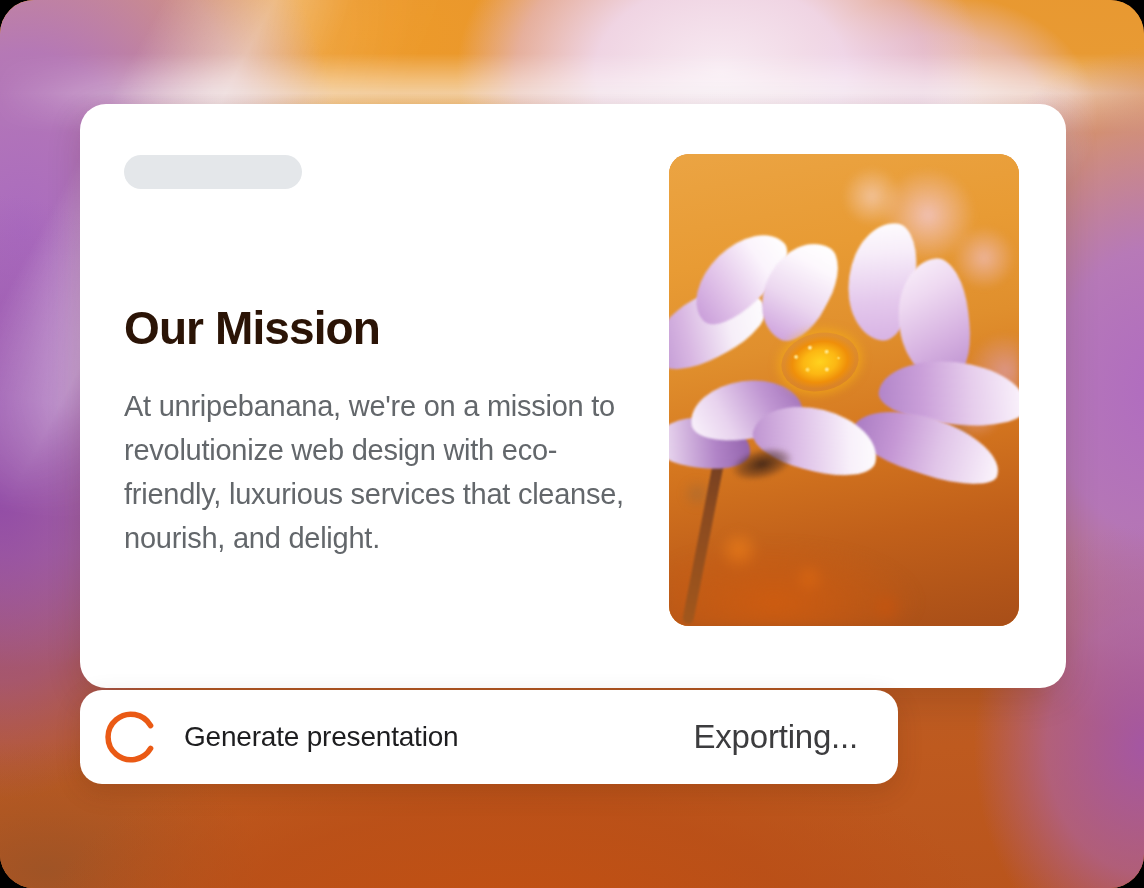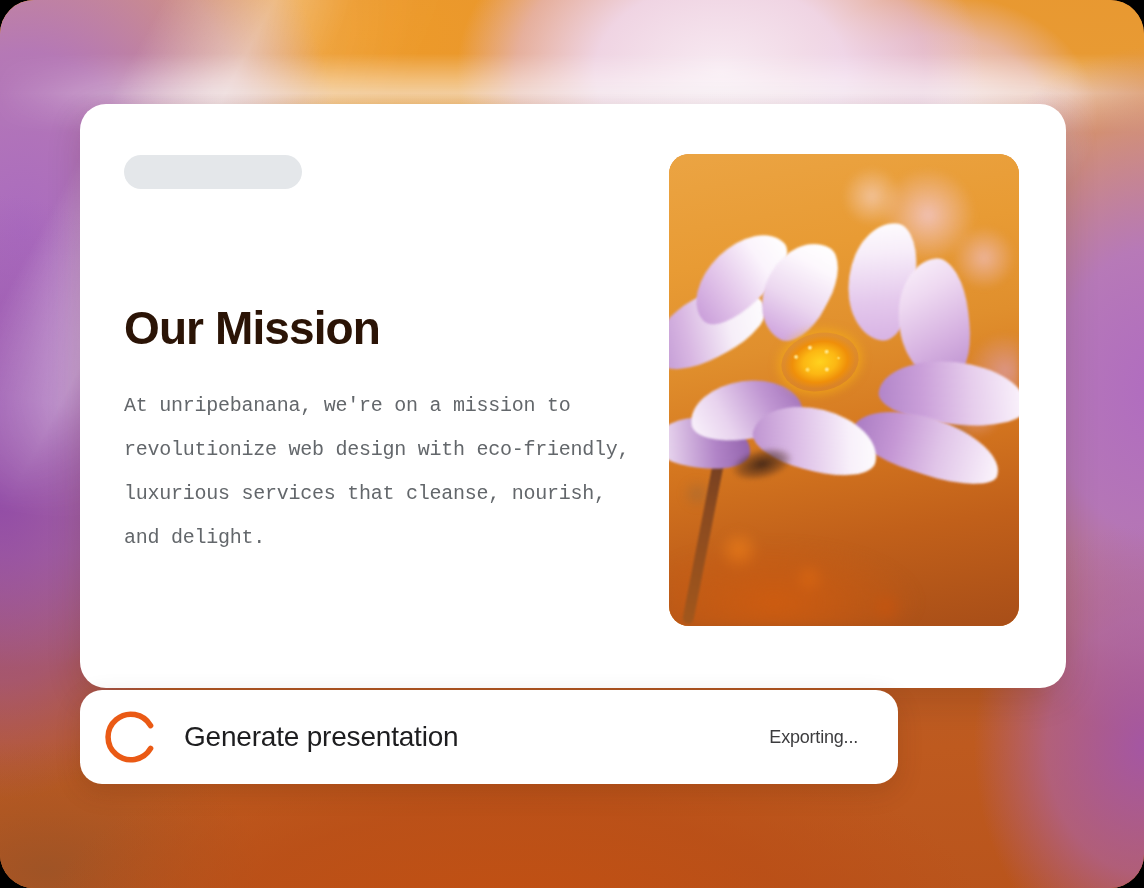--- a/index.html
+++ b/index.html
@@ -150,26 +150,25 @@
   }
   #heading {
     font-size:46px;
     font-weight:700;
     letter-spacing:-0.9px;
     color:#2b1406;
     line-height:1.08;
   }
   #body-copy {
     margin-top:30px;
-    font-size:20px;
+    font-size:29px;
     line-height:44px;
     letter-spacing:-0.25px;
     color:#63676b;
     font-weight:400;
-    font-family:Liberation Mono, monospace;
   }
 
   
   #accent-rect {
     position:absolute;
     left:794px; top:380px;
     width:192px; height:188px;
     background:#f2ba62;
     border-radius:20px;
   }
@@ -324,21 +323,21 @@
     margin-right:22px;
   }
   #status-label {
     font-size:28px;
     font-weight:400;
     letter-spacing:-0.2px;
     color:#1d1d1f;
   }
   #status-state {
     margin-left:auto;
-    font-size:18px;
+    font-size:33px;
     font-weight:400;
     letter-spacing:-0.2px;
     color:#3c3c3e;
   }
 </style>
 </head>
 <body>
 
 <div id="viewport">
 

